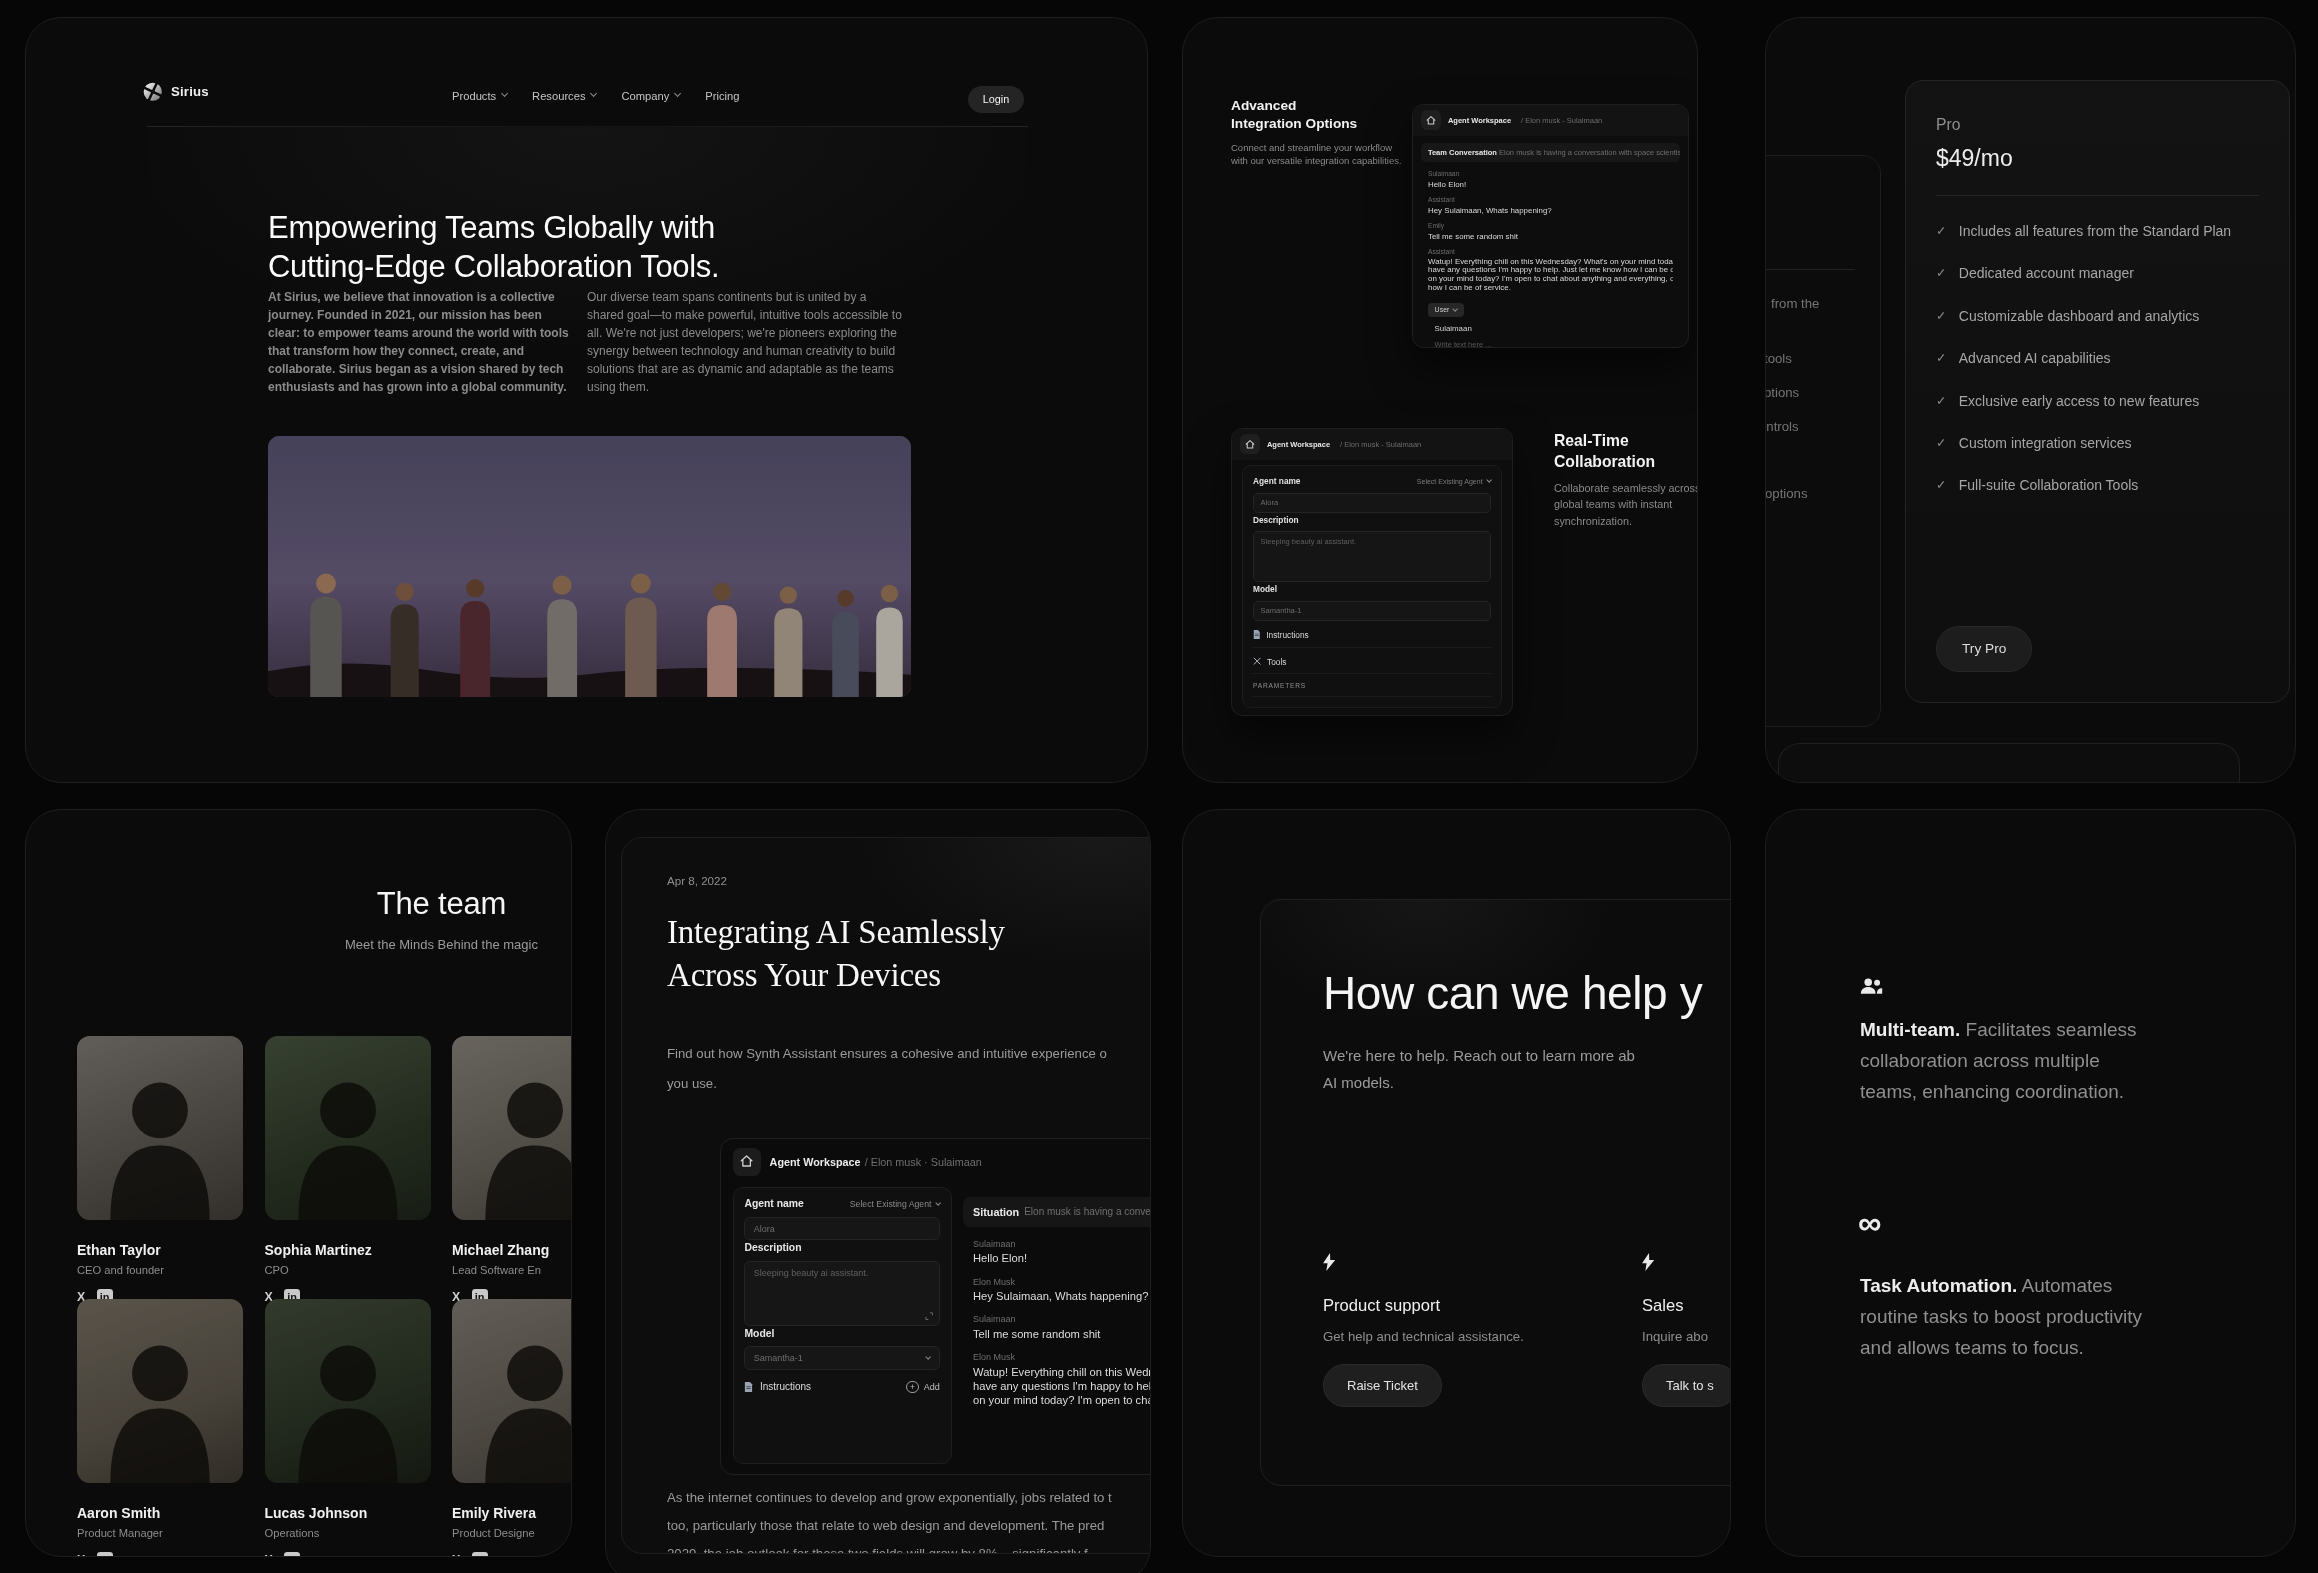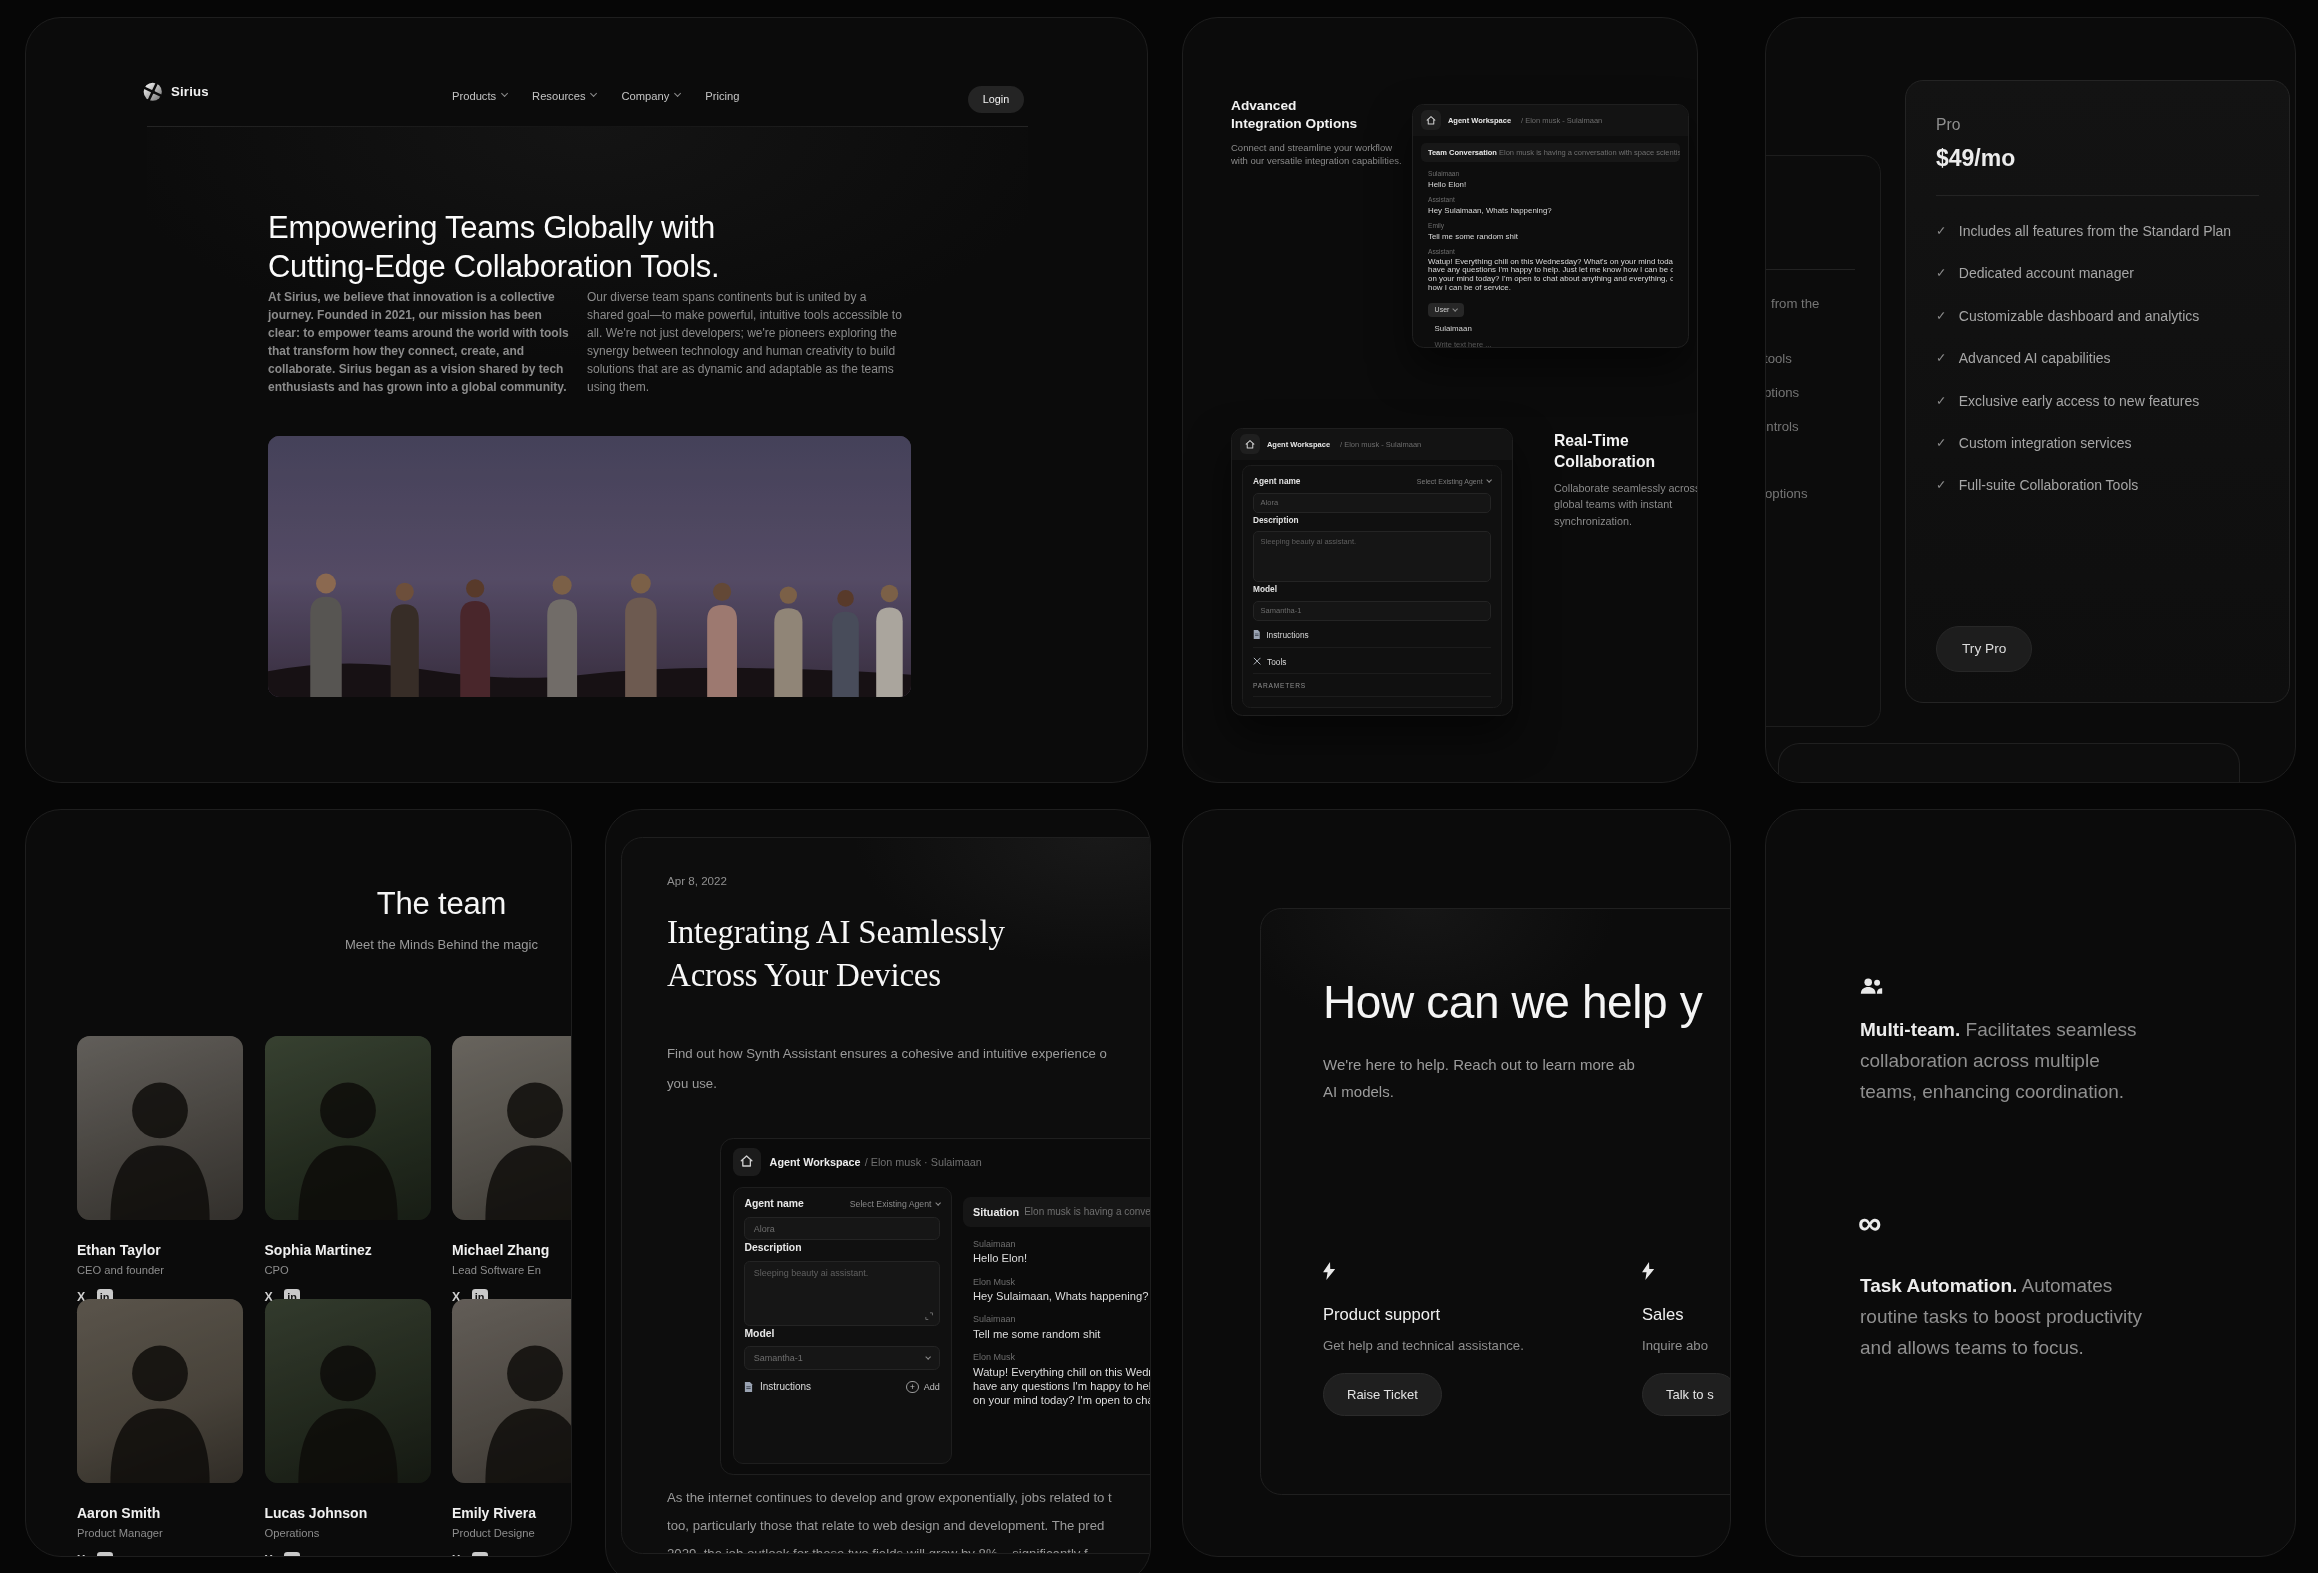--- a/index.html
+++ b/index.html
@@ -79,21 +79,21 @@
   .ghost{position:absolute;left:-220px;top:137px;width:333px;height:570px;background:#0c0c0c;
         border:0.8px solid #1d1d1d;border-radius:18px;}
   .ghost-div{position:absolute;left:28px;right:25px;top:113px;height:0.8px;background:#222;}
   .gl{position:absolute;font-size:13.2px;color:#757575;white-space:nowrap;}
   .gl1{left:224px;top:140px;} .gl2{left:217px;top:195px;} .gl3{left:217px;top:229px;}
   .gl4{left:212px;top:263px;} .gl5{left:207px;top:330px;}
   .pr-card{position:absolute;left:139px;top:62px;width:385px;height:623px;
         background:linear-gradient(180deg,#131313,#0e0e0e);border:0.8px solid #242424;border-radius:18px;
         box-sizing:border-box;padding:35px 30px;}
   .pr-plan{font-size:15.7px;color:#8f8f8f;}
-  .pr-price{margin-top:11.6px;font-size:23px;font-weight:700;color:#ececec;}
+  .pr-price{margin-top:11.6px;font-size:23px;font-weight:400;color:#ececec;}
   .pr-div{margin-top:23px;height:0.8px;background:#242424;}
   .pr-feats{margin-top:25px;display:flex;flex-direction:column;gap:22.4px;}
   .feat{display:flex;gap:12.4px;font-size:14px;line-height:20px;color:#a6a6a6;}
   .ck{color:#8a8a8a;font-size:12.4px;line-height:20px;flex:none;}
   .pr-cta{position:absolute;left:30px;bottom:30px;height:46px;padding:0 25px;border-radius:23px;
         background:#1d1d1d;border:0.8px solid #272727;color:#dcdcdc;font-size:13.7px;font-family:inherit;cursor:pointer;}
   .pr-next{position:absolute;left:11.6px;top:725px;width:460px;height:50px;background:#0d0d0d;
         border:0.8px solid #202020;border-bottom:none;border-radius:21.5px 21.5px 0 0;}
 
   
@@ -154,21 +154,21 @@
   .wc-sit b{font-size:10.8px;color:#ececec;}
   .wc-sit span{font-size:10px;color:#6f6f6f;margin-left:5px;}
   .wc-msgs{margin:12.4px 0 0 10px;}
   .wc-msg{margin-bottom:12.4px;}
   .wc-auth{font-size:9px;color:#6e6e6e;margin-bottom:3.3px;}
   .wc-text{font-size:11.2px;color:#dedede;}
   .wc-l{font-size:11.2px;color:#dedede;line-height:14px;white-space:nowrap;}
   .bg-body{position:absolute;left:45px;top:646px;font-size:13.2px;line-height:28px;color:#9a9a9a;white-space:nowrap;}
 
   
-  .help-card{position:absolute;left:77px;top:98px;width:580px;height:585px;
+  .help-card{position:absolute;left:77px;top:89px;width:580px;height:585px;
         background:radial-gradient(55% 35% at 28% 0%,#161616 0%,#0c0c0c 60%);
         border:0.8px solid #202020;border-radius:21.5px;}
   .hc-title{position:absolute;left:62px;top:66px;font-size:46px;font-weight:500;color:#f5f5f5;
         white-space:nowrap;letter-spacing:-0.4px;}
   .hc-sub{position:absolute;left:62px;top:142px;font-size:15px;line-height:27px;color:#9c9c9c;white-space:nowrap;}
   .hc-col{position:absolute;top:353px;}
   .hc-a{left:62px;} .hc-b{left:381px;}
   .hc-ct{margin-top:21.5px;font-size:16.6px;font-weight:500;color:#f0f0f0;white-space:nowrap;}
   .hc-cd{margin-top:13.2px;font-size:13.2px;color:#8f8f8f;white-space:nowrap;}
   .hc-btn{margin-top:20px;height:43px;padding:0 23px;border-radius:21.5px;background:#1f1f1f;

